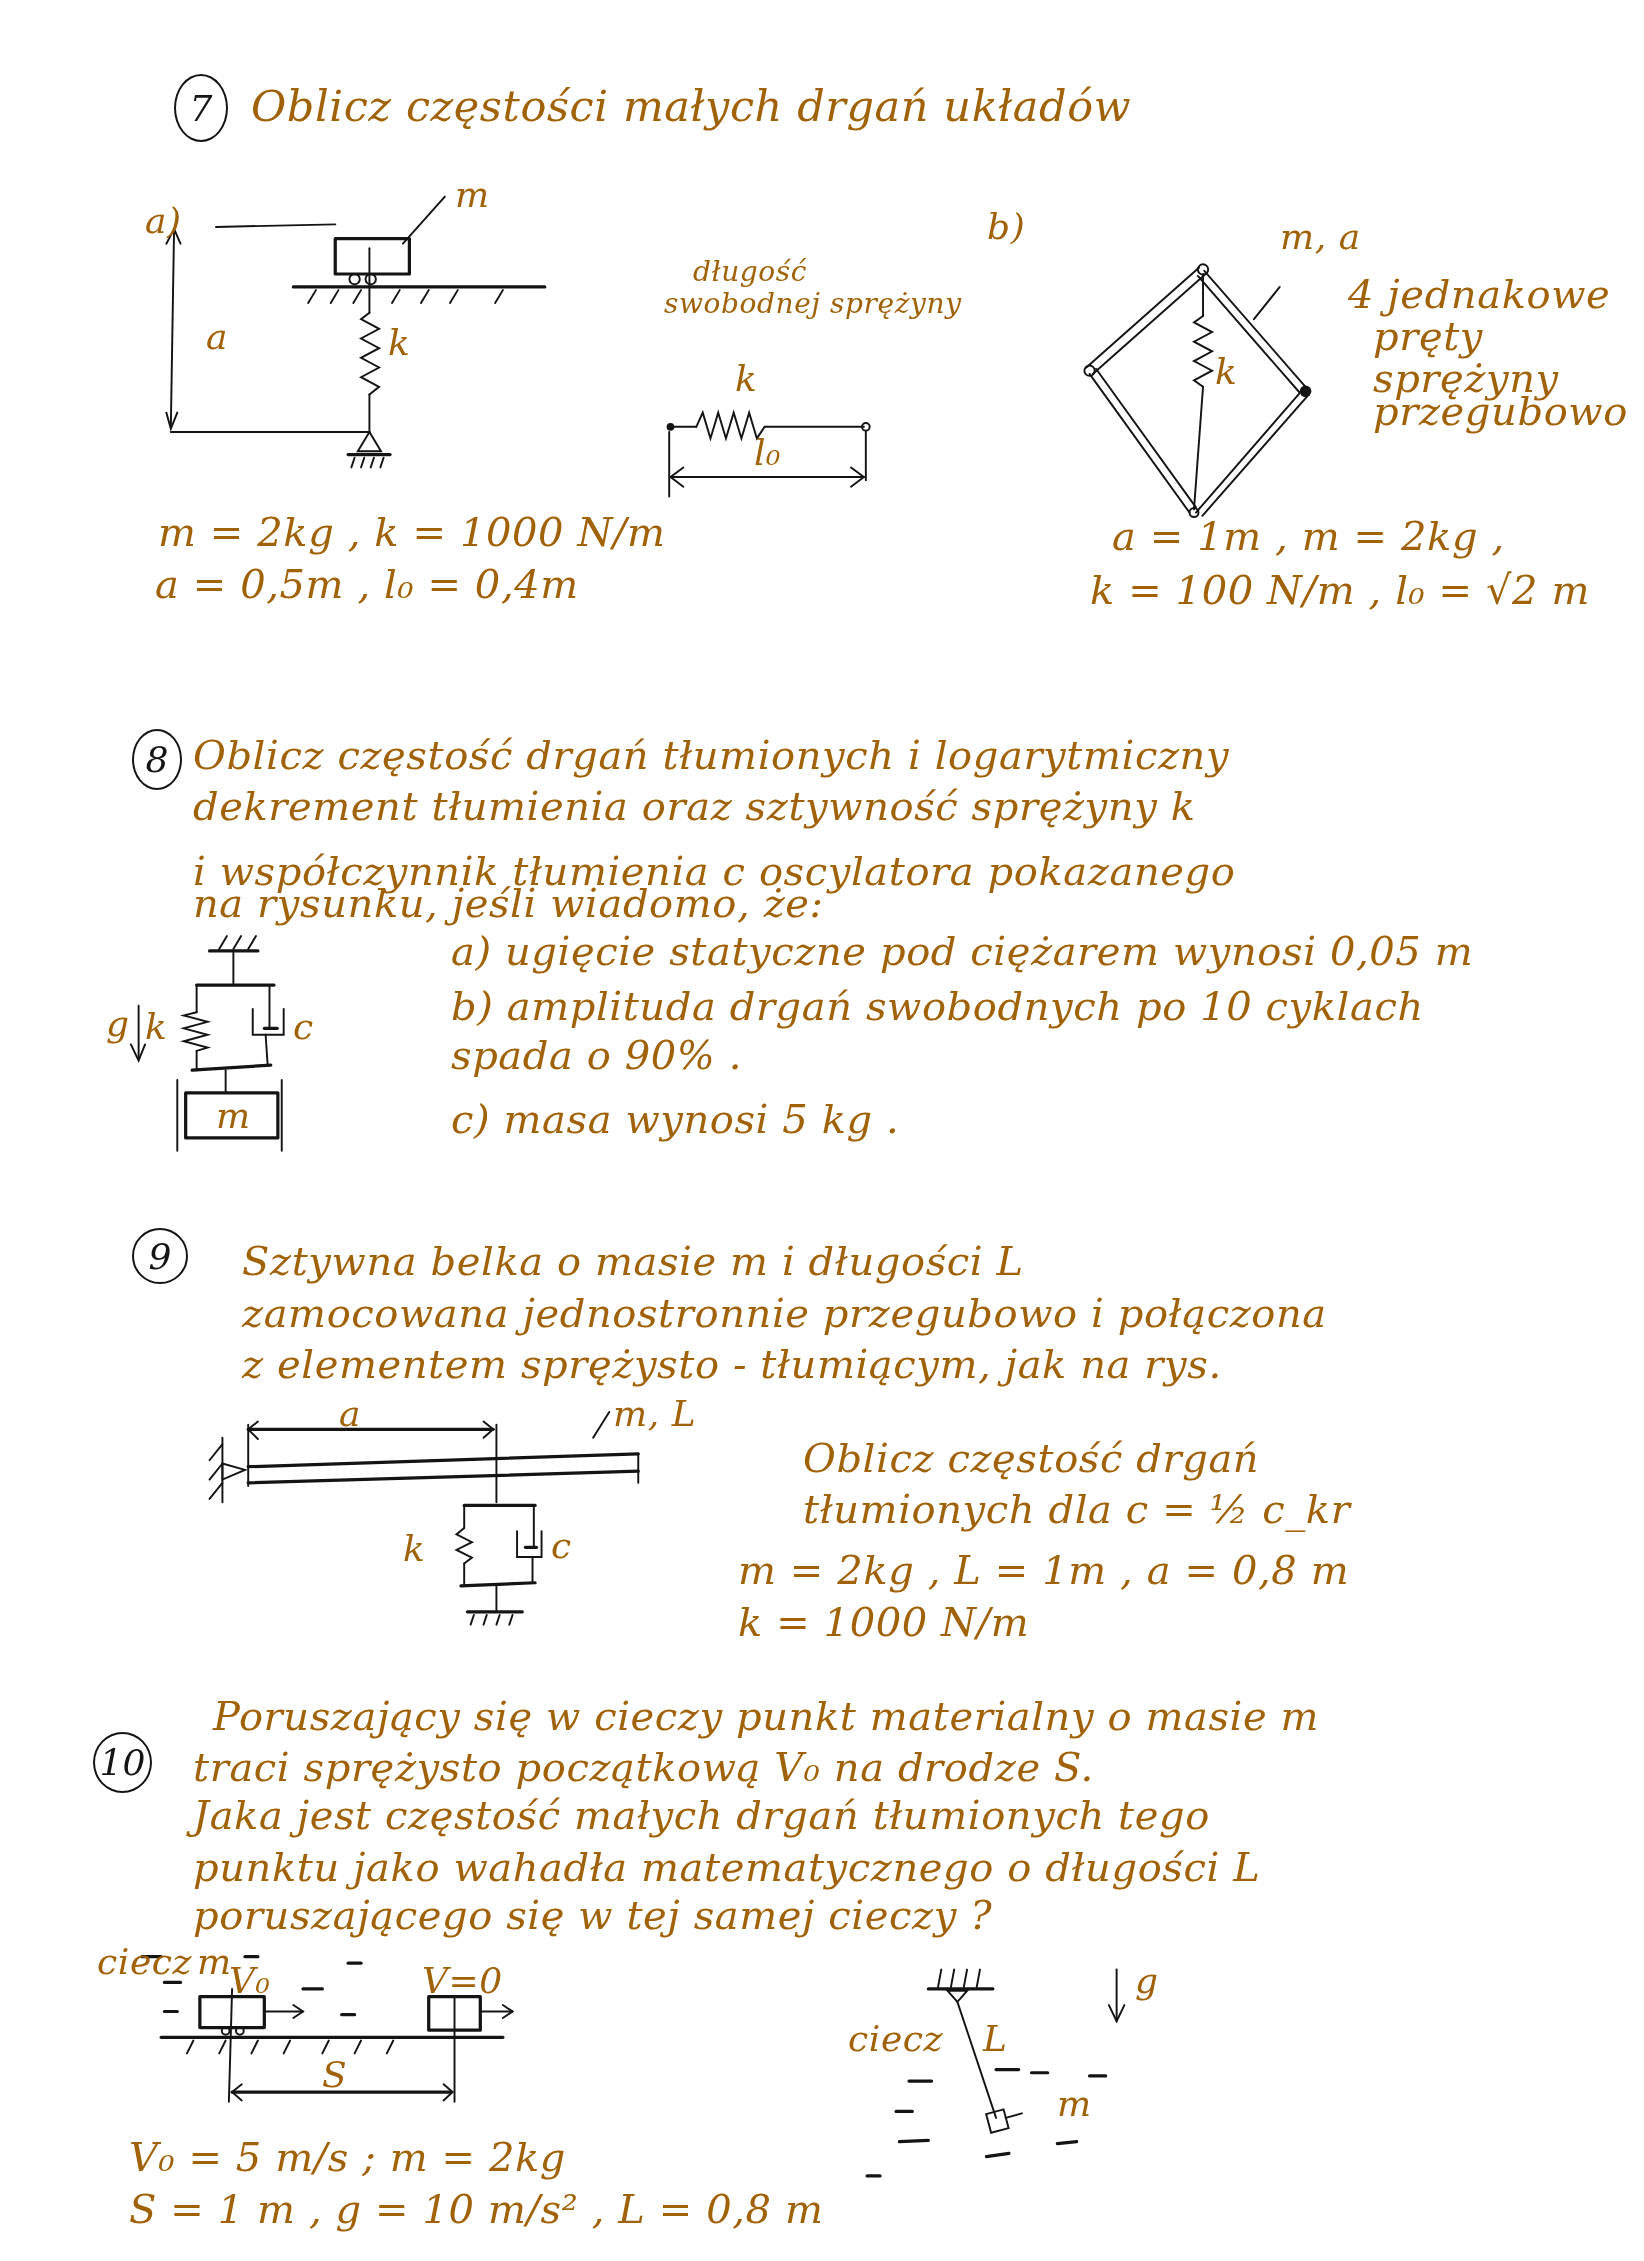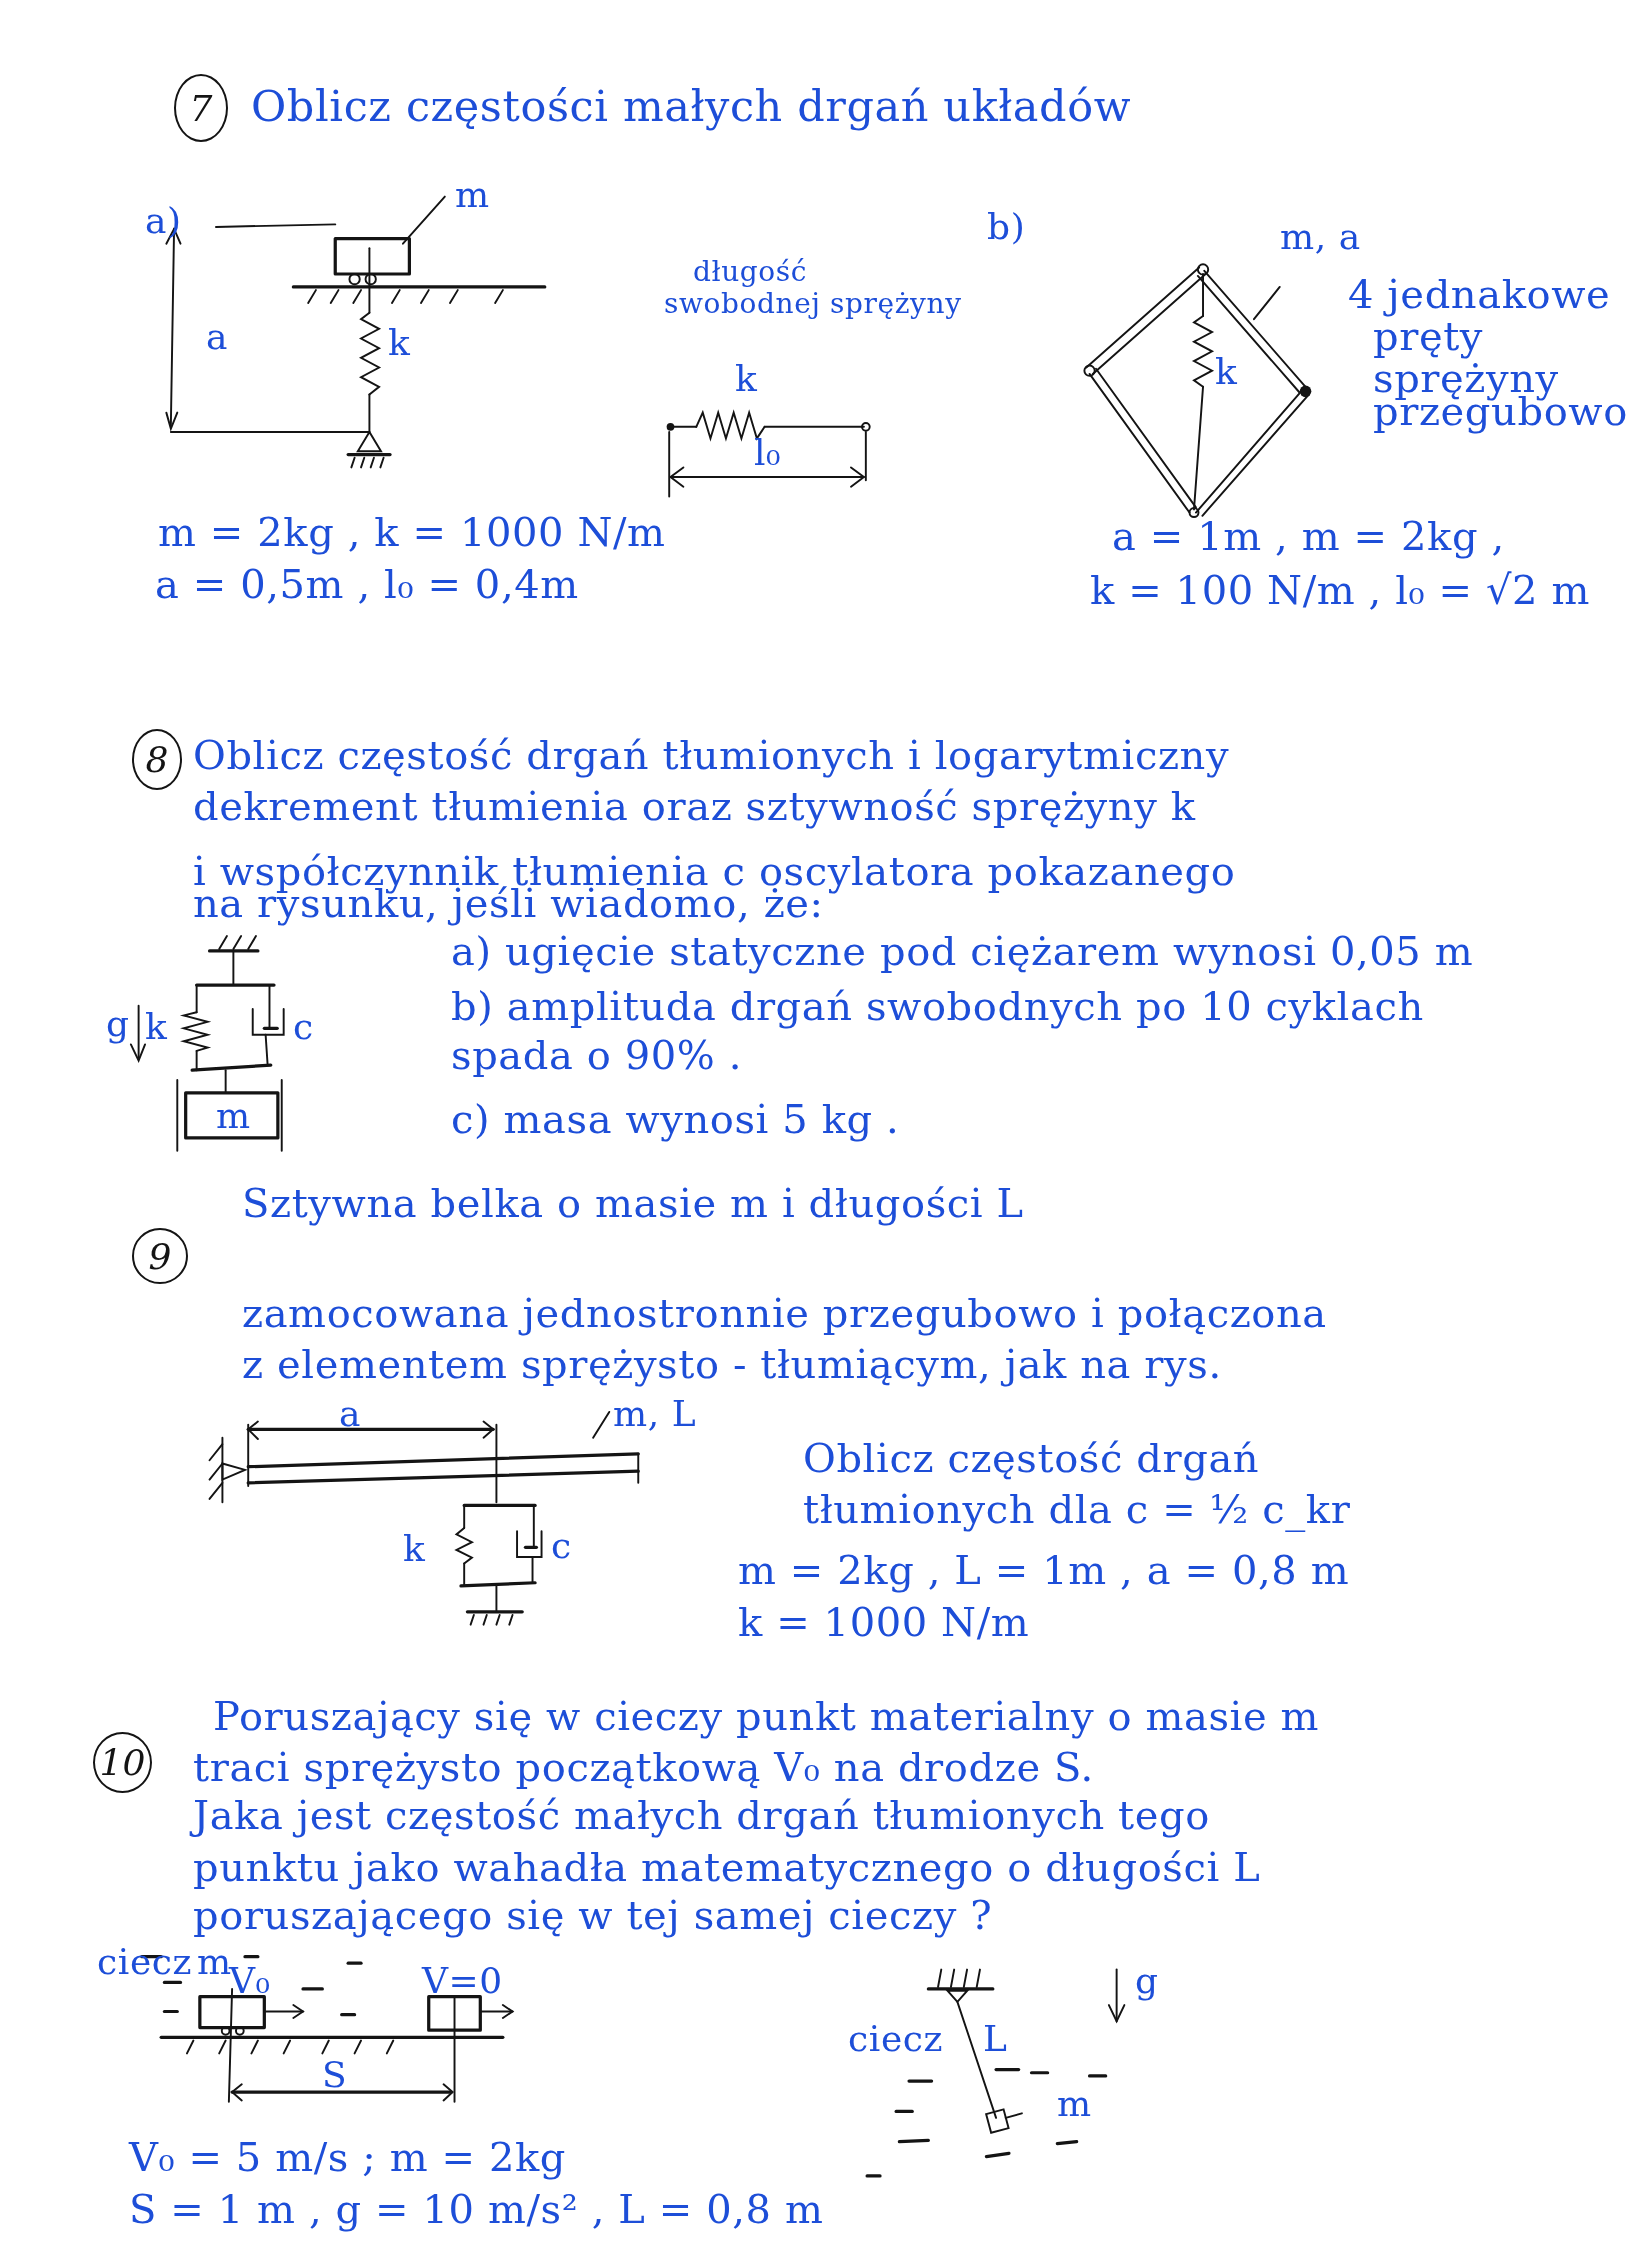--- a/index.html
+++ b/index.html
@@ -1,19 +1,19 @@
 <!DOCTYPE html>
 <html style="font-size:10.3px"><head>
 <meta charset="utf-8">
 <style>
   html, body { margin: 0; padding: 0; background: #ffffff; }
   body { width: 1644px; height: 2261px; position: relative; overflow: hidden;
          font-family: "DejaVu Serif", serif; color: #111; }
-  .hw { position: absolute; font-family: "DejaVu Serif", serif; 
-        color: #1d4ed8; white-space: nowrap; letter-spacing: 0.6px; }
+  .hw { position: absolute; font-family: "DejaVu Serif", serif; font-style: italic;
+        color: #a16207; white-space: nowrap; letter-spacing: 0.6px; }
   .title { font-size: 43px; }
   .body { font-size: 40px; }
   .small { font-size: 28px; }
   .label { font-size: 36px; }
   .num-circle { position: absolute; border: 2.6px solid #141414; border-radius: 50%;
                 display: flex; align-items: center; justify-content: center;
                 font-family: "DejaVu Serif", serif; font-style: italic; font-size: 36px; color: #141414; }
   svg { position: absolute; left: 0; top: 0; }
   svg .ln { stroke: #141414; stroke-width: 5; fill: none; stroke-linecap: round; stroke-linejoin: round; }
   svg .thin { stroke: #141414; stroke-width: 3; fill: none; stroke-linecap: round; }
@@ -254,21 +254,21 @@
   <div class="hw body" style="left:451px;top:1032px;">    spada o 90% .</div>
   <div class="hw body" style="left:451px;top:1096px;">c) masa wynosi 5 kg .</div>
   <div class="hw label" style="left:106px;top:1003px;">g</div>
   <div class="hw label" style="left:145px;top:1006px;">k</div>
   <div class="hw label" style="left:293px;top:1006px;">c</div>
   <div class="hw label" style="left:216px;top:1095px;">m</div>
 </div>
 
 <div class="problem">
   <div class="num-circle" style="left:132px;top:1228px;width:52px;height:52px;">9</div>
-  <div class="hw body" style="left:242px;top:1180px;">Sztywna belka o masie m i długości L</div>
+  <div class="hw body" style="left:242px;top:1238px;">Sztywna belka o masie m i długości L</div>
   <div class="hw body" style="left:242px;top:1290px;">zamocowana jednostronnie przegubowo i połączona</div>
   <div class="hw body" style="left:242px;top:1341px;">z elementem sprężysto - tłumiącym, jak na rys.</div>
   <div class="hw label" style="left:339px;top:1393px;">a</div>
   <div class="hw label" style="left:613px;top:1393px;">m, L</div>
   <div class="hw label" style="left:403px;top:1528px;">k</div>
   <div class="hw label" style="left:551px;top:1525px;">c</div>
   <div class="hw body" style="left:803px;top:1435px;">Oblicz częstość drgań</div>
   <div class="hw body" style="left:803px;top:1486px;">tłumionych dla  c = ½ c_kr</div>
   <div class="hw body" style="left:738px;top:1547px;">m = 2kg ,  L = 1m ,  a = 0,8 m</div>
   <div class="hw body" style="left:738px;top:1599px;">k = 1000 N/m</div>

